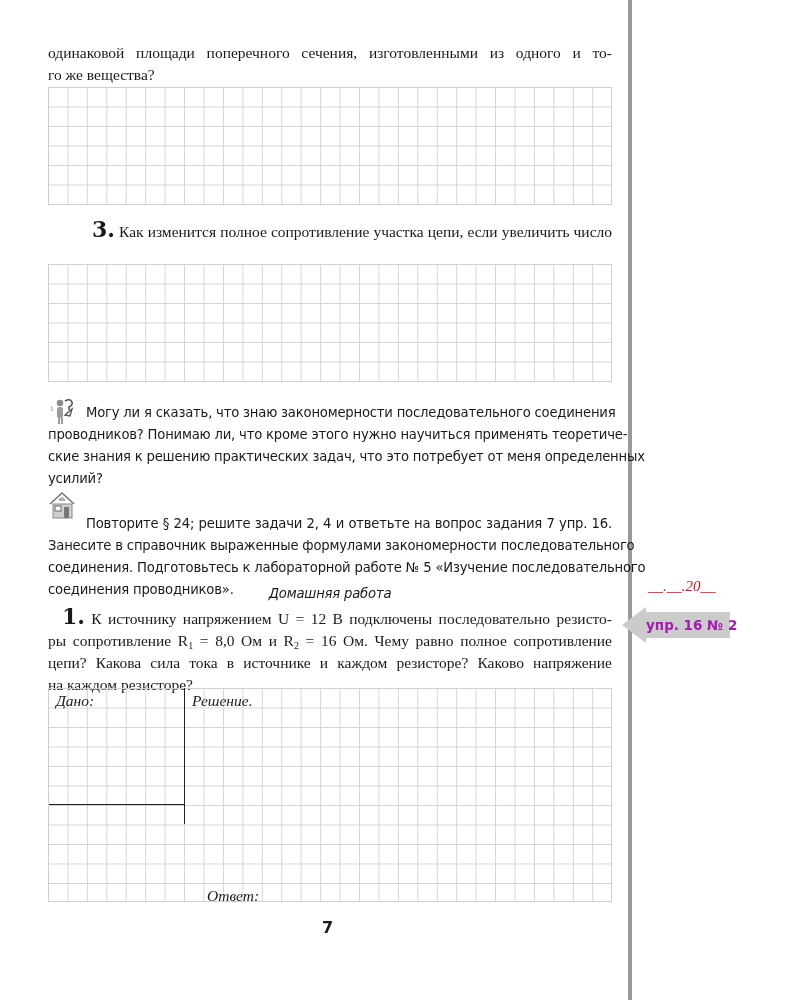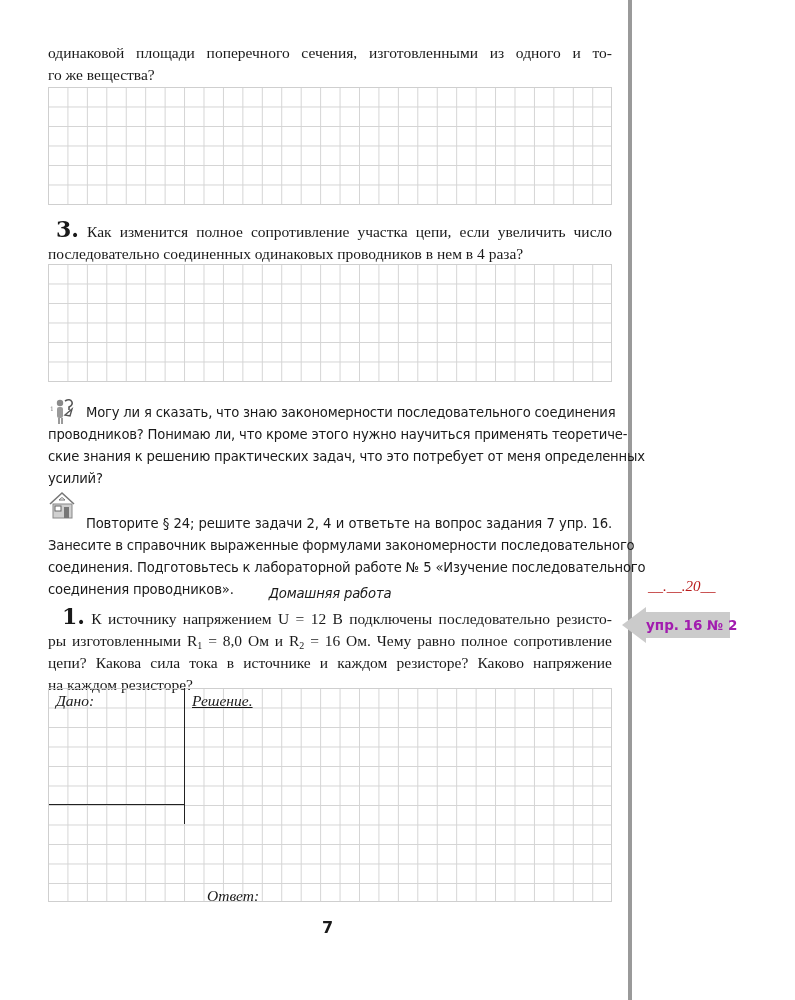--- a/index.html
+++ b/index.html
@@ -41,22 +41,21 @@
 
 <div class="divider"></div>
 
 <div class="abs serif" style="left:48px; top:42px; width:564px;">
   <span class="line just">одинаковой площади поперечного сечения, изготовленными из одного и то-</span>
   <span class="line">го же вещества?</span>
 </div>
 <div class="grid" style="top:87px; height:118px;"></div>
 
 <div class="abs serif" style="left:48px; top:218px; width:564px;">
-  <span class="line just" style="padding-left:8px;"><span class="qnum">3.</span> <span>Как изменится полное сопротивление участка цепи, если увеличить число</span></span>
-  <span class="line">последовательно соединенных одинаковых проводников в нем в 4 раза?</span>
+  <span class="line just" style="padding-left:8px;margin-left:36px;"><span class="qnum">3.</span> <span>Как изменится полное сопротивление участка цепи, если увеличить число</span></span>
 </div>
 <div class="grid" style="top:264px; height:118px;"></div>
 
 <div class="abs" style="left:48px; top:397px; width:28px; height:28px;">
   <svg width="28" height="28" viewBox="0 0 28 28">
     <circle cx="12" cy="6" r="3.2" fill="#8a8a8a"></circle>
     <rect x="9" y="10" width="6" height="11" rx="2" fill="#9a9a9a"></rect>
     <rect x="10" y="21" width="2" height="6" fill="#9a9a9a"></rect>
     <rect x="13" y="21" width="2" height="6" fill="#9a9a9a"></rect>
     <path d="M17 4 q5 -3 7 1 q1 3 -3 5 l0 3" stroke="#555" stroke-width="1.6" fill="none"></path>
@@ -84,30 +83,30 @@
   <span class="line just" style="padding-left:38px;">Повторите § 24; решите задачи 2, 4 и ответьте на вопрос задания 7 упр. 16.</span>
   <span class="line just">Занесите в справочник выраженные формулами закономерности последовательного</span>
   <span class="line just">соединения. Подготовьтесь к лабораторной работе № 5 «Изучение последовательного</span>
   <span class="line">соединения проводников».</span>
 </div>
 
 <div class="abs sans italic" style="left:48px; top:583px; width:564px; text-align:center;">Домашняя работа</div>
 
 <div class="abs serif" style="left:48px; top:605px; width:564px;">
   <span class="line just" style="padding-left:14px;"><span class="qnum">1.</span> <span>К источнику напряжением U = 12 В подключены последовательно резисто-</span></span>
-  <span class="line just"><span>ры изготовленными R</span><sub>1</sub><span> = 8,0 Ом и R</span><sub>2</sub><span> = 16 Ом. Чему равно полное сопротивление</span></span>
+  <span class="line just"><span>ры сопротивление R</span><sub>1</sub><span> = 8,0 Ом и R</span><sub>2</sub><span> = 16 Ом. Чему равно полное сопротивление</span></span>
   <span class="line just">цепи? Какова сила тока в источнике и каждом резисторе? Каково напряжение</span>
   <span class="line">на каждом резисторе?</span>
 </div>
 
 <div class="grid" style="top:688px; height:214px;"></div>
 <div class="blk" style="left:184px; top:688px; width:1px; height:136px;"></div>
 <div class="blk" style="left:49px; top:804px; width:136px; height:1px;"></div>
 <div class="abs serif italic" style="left:56px; top:690px;">Дано:</div>
-<div class="abs serif italic" style="left:192px; top:690px;text-decoration:underline;">Решение.</div>
+<div class="abs serif italic" style="left:192px; top:690px;">Решение.</div>
 <div class="abs serif italic" style="left:207px; top:885px;">Ответ:</div>
 
 <div class="pageno">7</div>
 
 <div class="date">__.__.20__</div>
 <div class="arrow-wrap">
   <svg width="108" height="38" viewBox="0 0 108 38">
     <polygon points="0,19 24,1 24,6 108,6 108,32 24,32 24,37" fill="#cbcbcb"></polygon>
   </svg>
   <div class="arrow-label">упр. 16 № 2</div>

